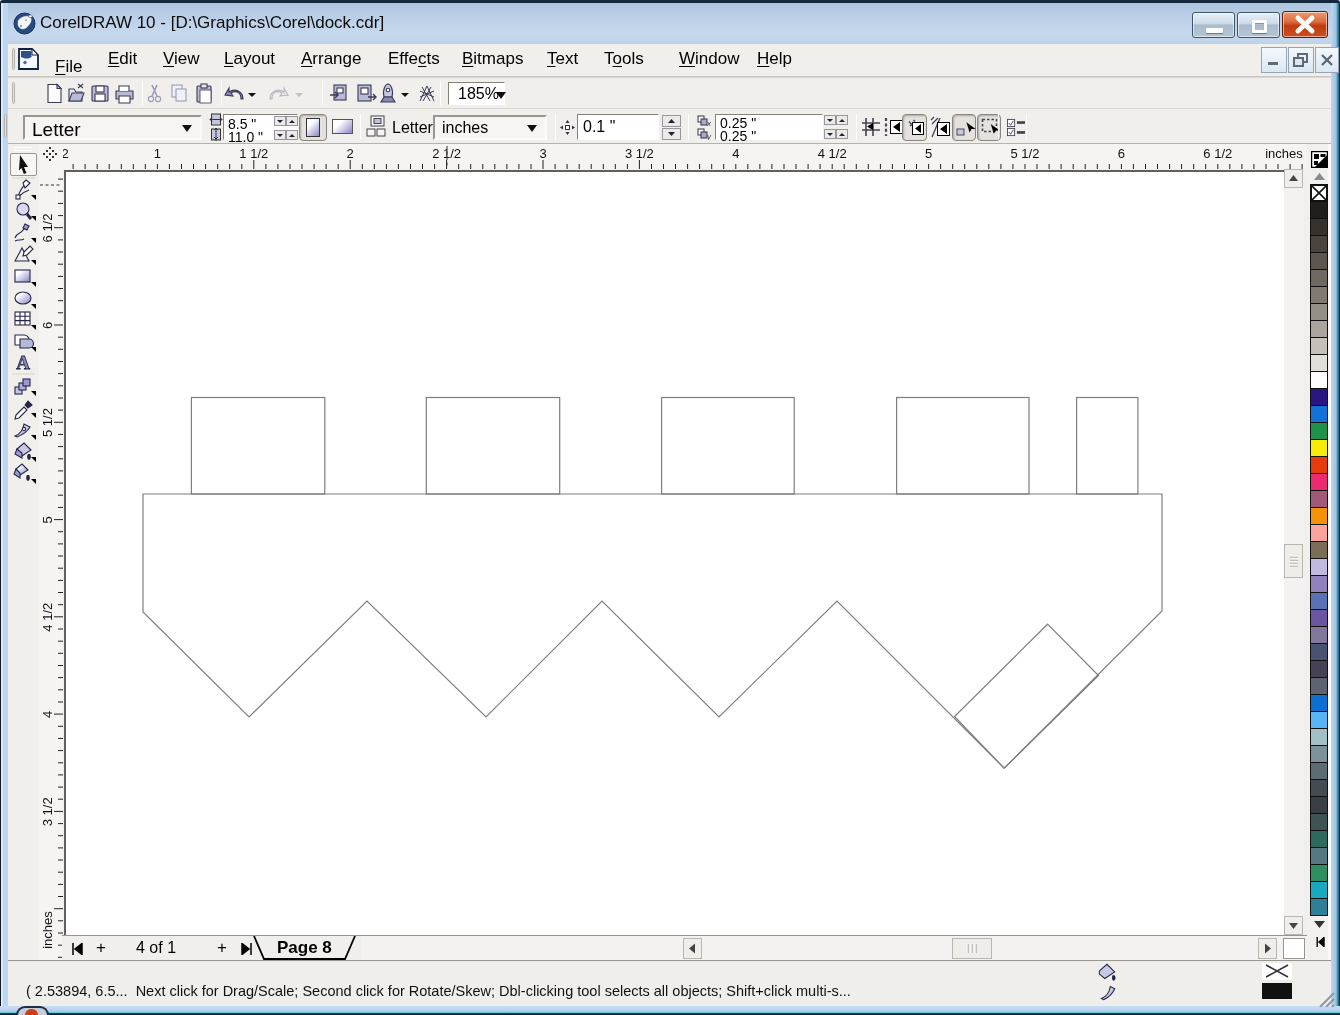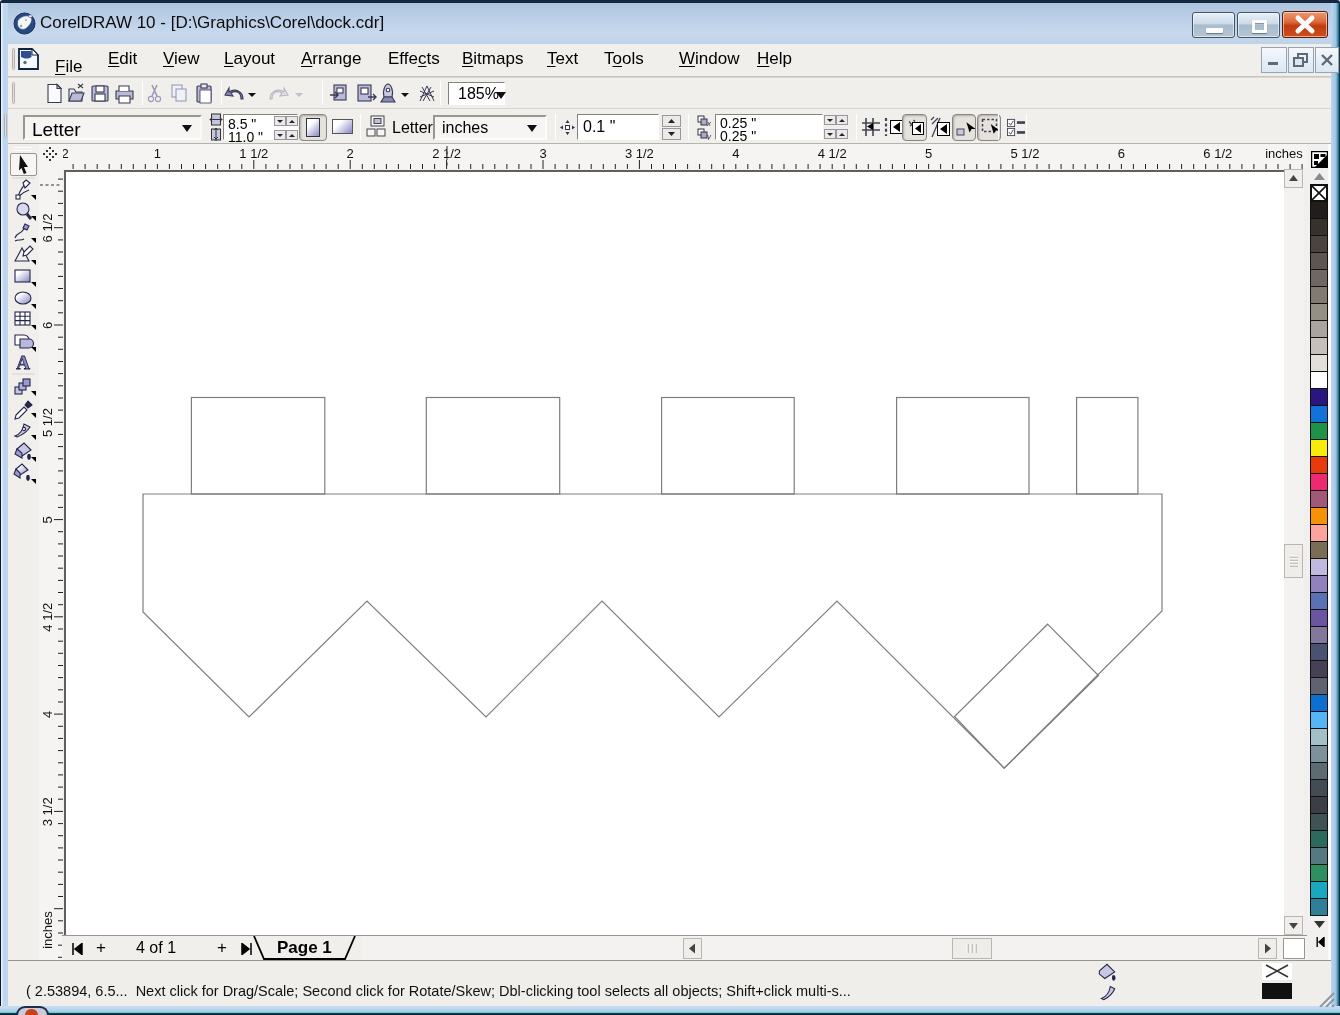--- a/index.html
+++ b/index.html
@@ -759,21 +759,21 @@
       </svg>
     <div class="abs" style="left:34px;top:2px;font-size:17px;color:#000;">+</div>
     <div class="abs" style="left:74px;top:3px;font-size:16px;color:#000;">4 of 1</div>
     <div class="abs" style="left:155px;top:2px;font-size:17px;color:#000;">+</div>
     <svg class="abs" style="left:179px;top:7px;" width="12" height="12" viewBox="0 0 12 12">
         <path d="M10,0 v12 M1,0.5 L8,6 L1,11.5 Z" fill="#000" stroke="#000" stroke-width="1.5"></path>
       </svg>
     <svg class="abs" style="left:191px;top:0px;" width="110" height="25" viewBox="0 0 110 25">
       <path d="M1,0 L11,23 L92,23 L102,0" fill="#f1efec" stroke="#000" stroke-width="1.8"></path>
     </svg>
-    <div class="abs" style="left:215px;top:2px;font-size:17px;font-weight:bold;color:#000;">Page 1</div>
+    <div class="abs" style="left:215px;top:2px;font-size:17px;font-weight:bold;color:#000;">Page 8</div>
     <div class="abs" style="left:299px;top:0px;width:946px;height:25px;background:#f3f2f0;">
       <div class="sbtn" style="left:322px;top:2px;width:19px;height:21px;"><svg width="17" height="19" viewBox="0 0 17 19">
             <path d="M11,4.5 l-6,5 6,5 z" fill="#444"></path>
           </svg></div>
       <div class="sbtn" style="left:897px;top:2px;width:19px;height:21px;"><svg width="17" height="19" viewBox="0 0 17 19">
             <path d="M6,4.5 l6,5 -6,5 z" fill="#444"></path>
           </svg></div>
       <div class="sbtn" style="left:591px;top:2px;width:40px;height:21px;background:#efedea;">
         <svg width="38" height="19" viewBox="0 0 38 19">
             <g stroke="#9a968f">

